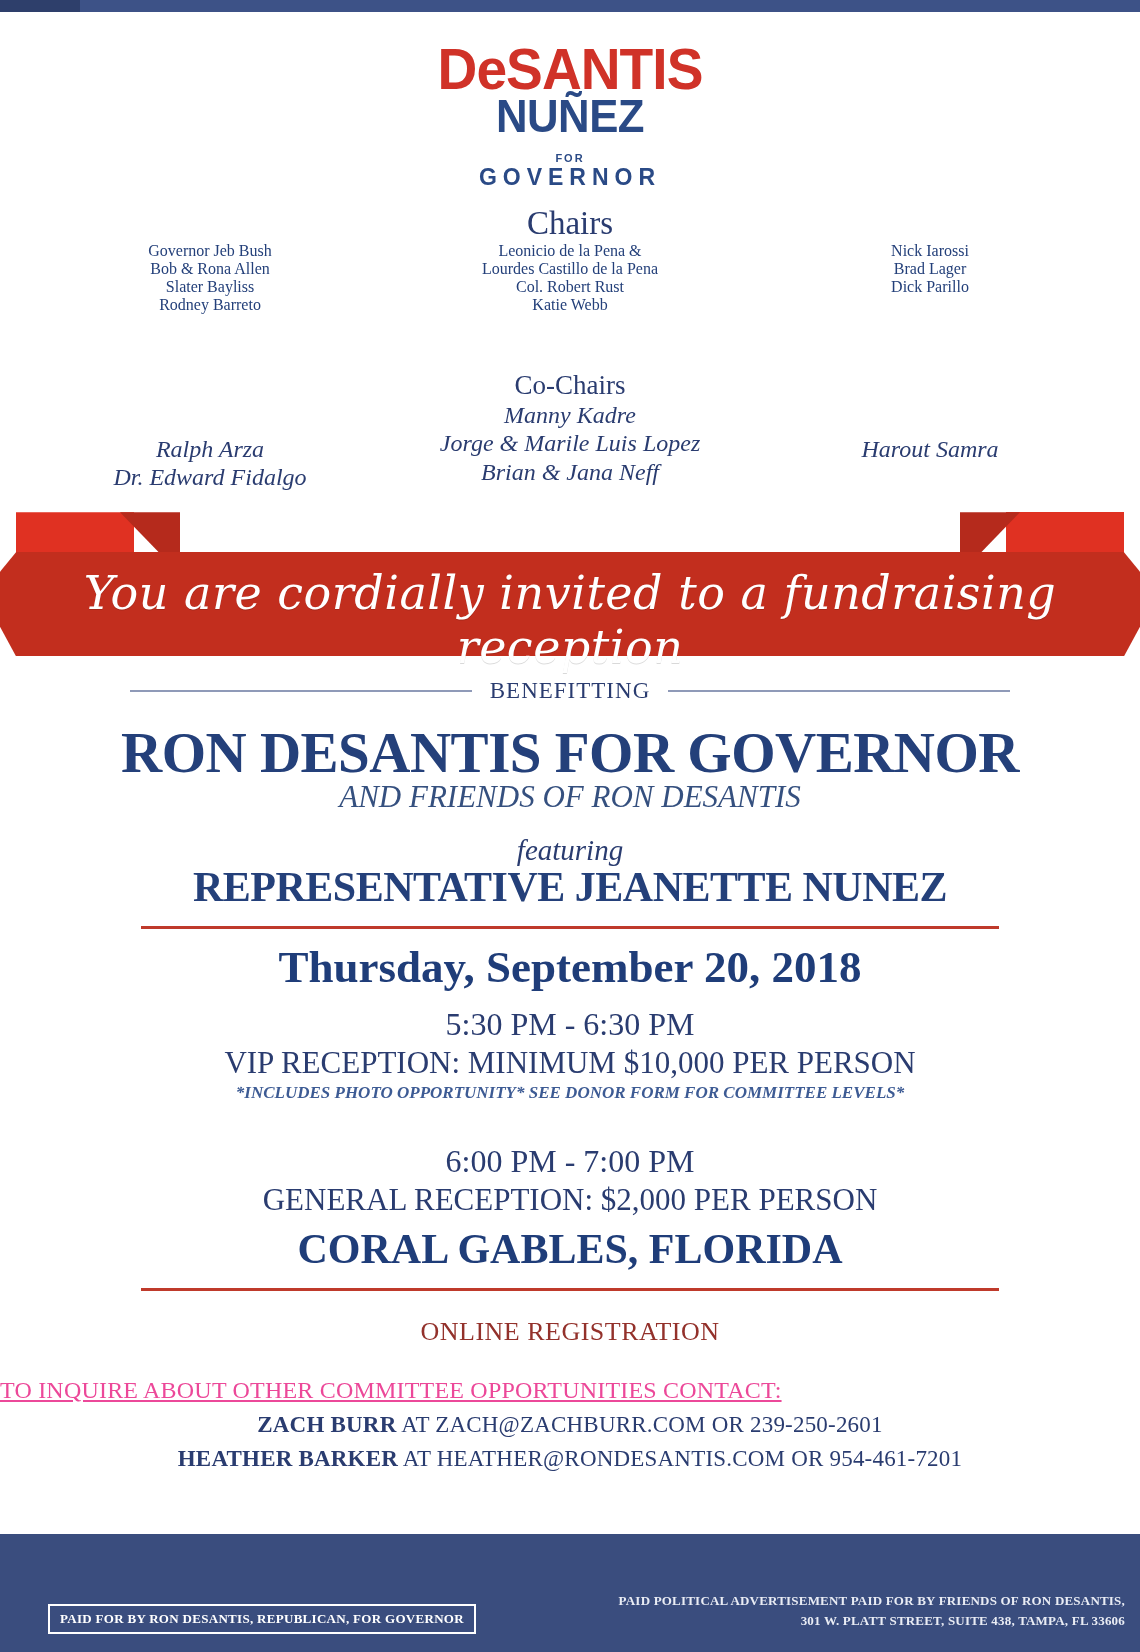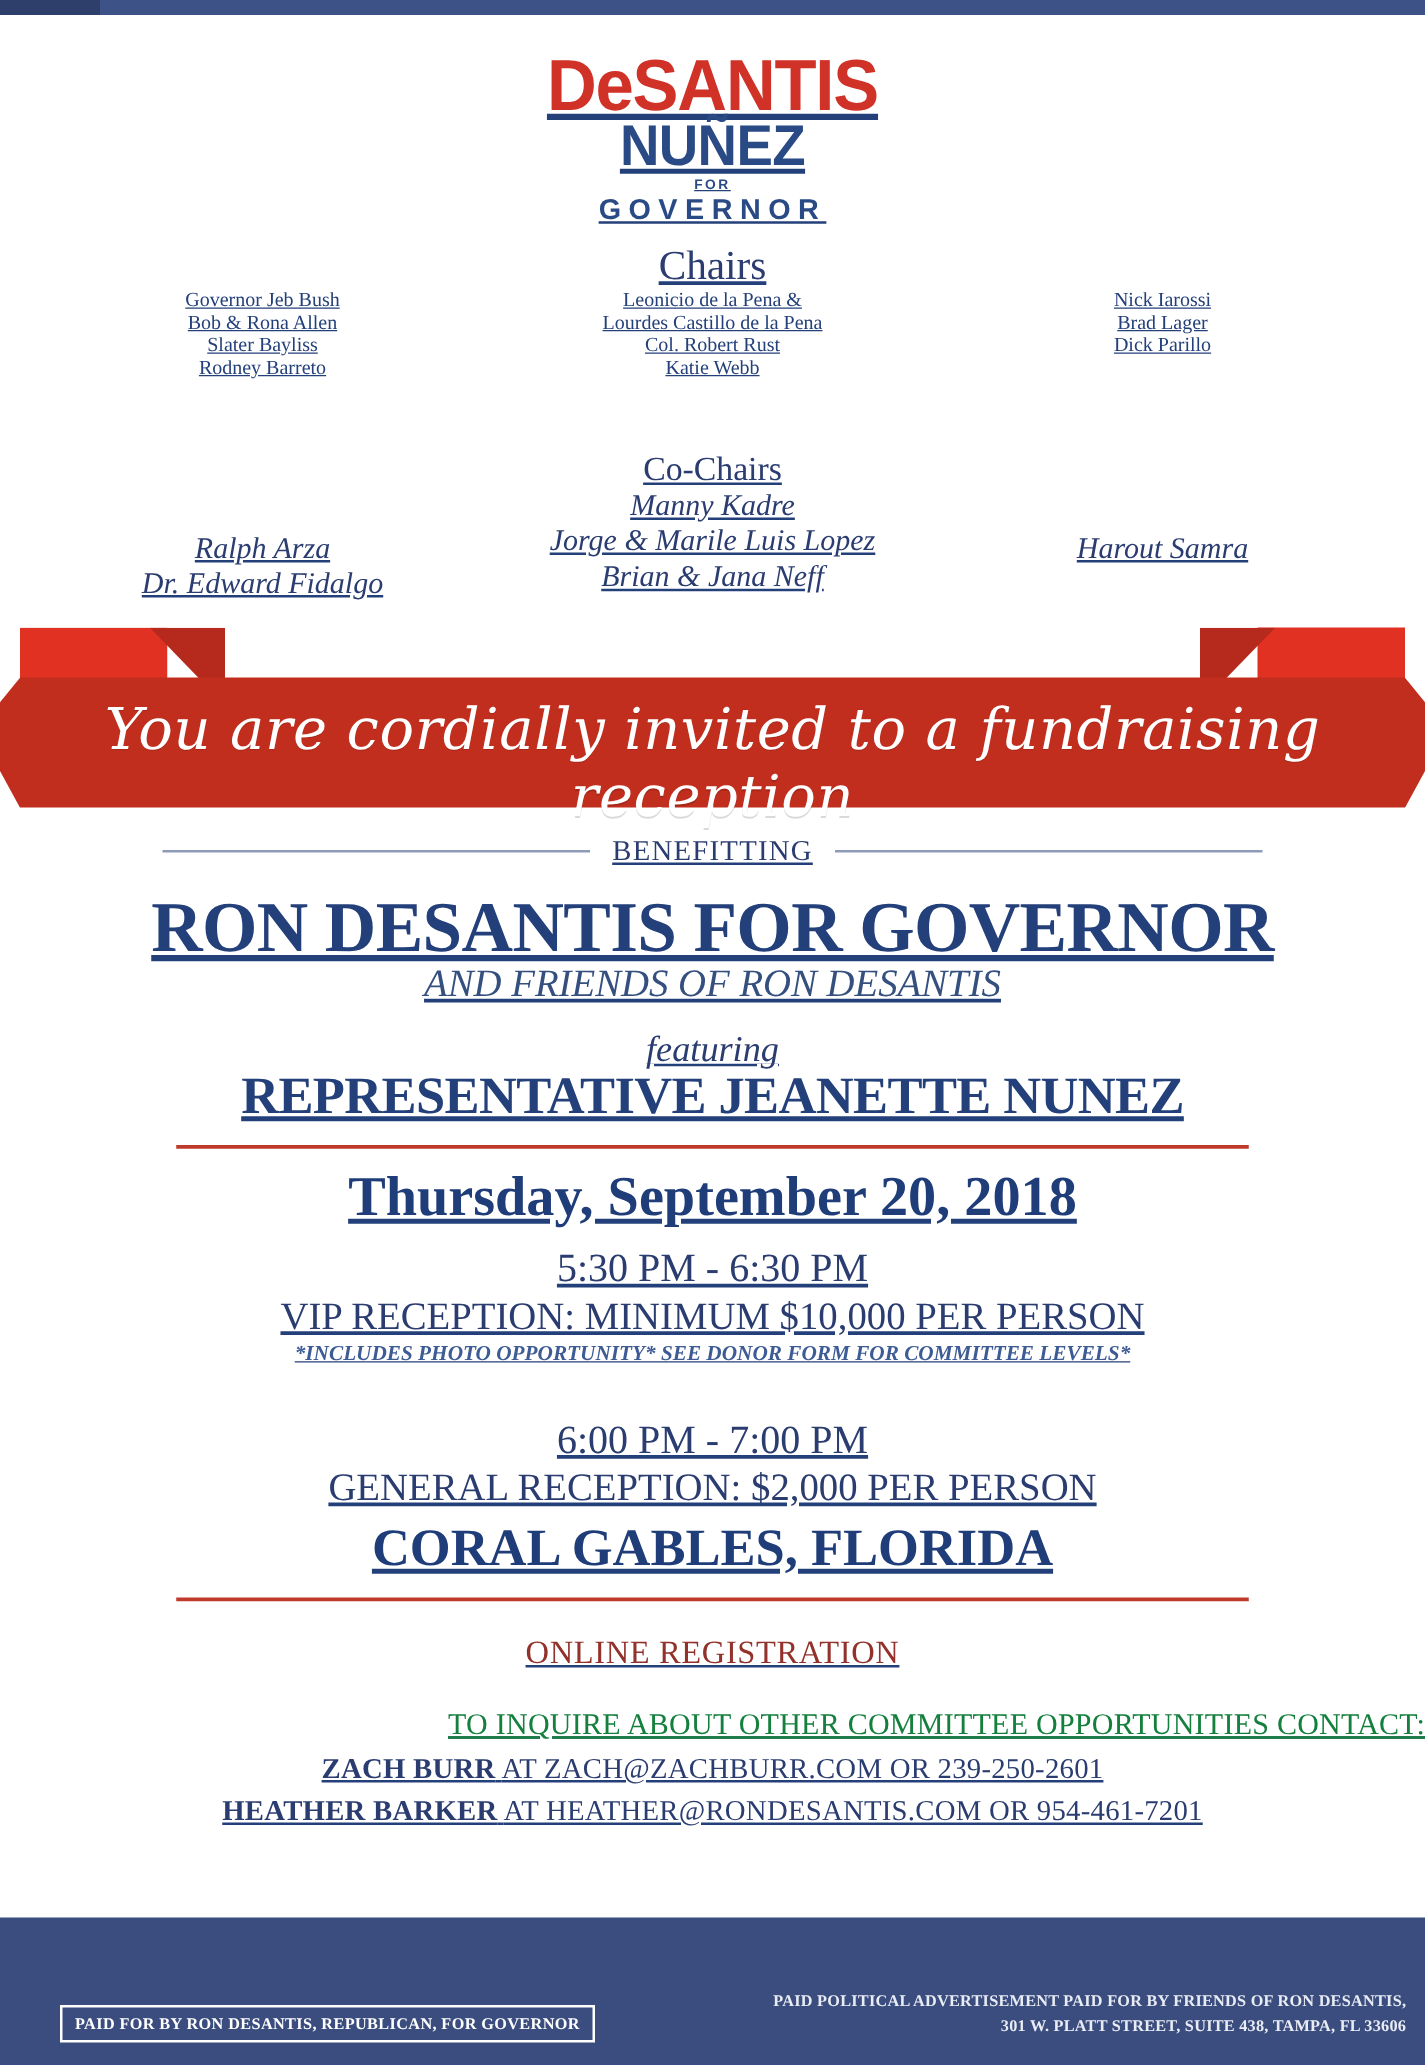--- a/index.html
+++ b/index.html
@@ -24,21 +24,20 @@
   .top-bar-inner {
     position: absolute; top: 0; left: 0;
     width: 80px; height: 12px;
     background: #2e3f6b;
   }
   .page {
     position: absolute;
     top: 12px; left: 0;
     width: 1140px; height: 1100px;
     background: #fff;
-    text-decoration: underline;
   }
 
   
   .logo-wrap {
     margin: 0 auto;
     padding-top: 30px;
     text-align: center;
     width: 100%;
   }
   .logo-desantis {
@@ -63,21 +62,21 @@
     transform: scaleX(0.95);
   }
   .logo-for {
     font-family: "Liberation Sans", sans-serif;
     font-weight: 700;
     font-size: 11px;
     letter-spacing: 2px;
     color: #2a4a86;
     display: block;
     line-height: 1.3;
-    margin-top: 2px;
+    margin-top: 12px;
   }
   .logo-governor {
     font-family: "Liberation Sans", sans-serif;
     font-weight: 700;
     font-size: 23px;
     letter-spacing: 6px;
     color: #2a4a86;
     display: block;
     line-height: 1.1;
   }
@@ -277,23 +276,23 @@
     line-height: 1.1;
   }
   .online-reg {
     text-align: center;
     font-size: 26px;
     color: #93312b;
     margin-top: 26px;
     letter-spacing: 0.5px;
   }
   .inquire {
-    text-align: right;
+    text-align: left;
     font-size: 24px;
-    color: #15803d;
+    color: #ec4899;
     margin-top: 30px;
     text-decoration: underline;
     letter-spacing: 0.2px;
   }
   .contact-line {
     text-align: center;
     font-size: 23px;
     color: #2a3c70;
     margin-top: 8px;
     letter-spacing: 0.2px;

